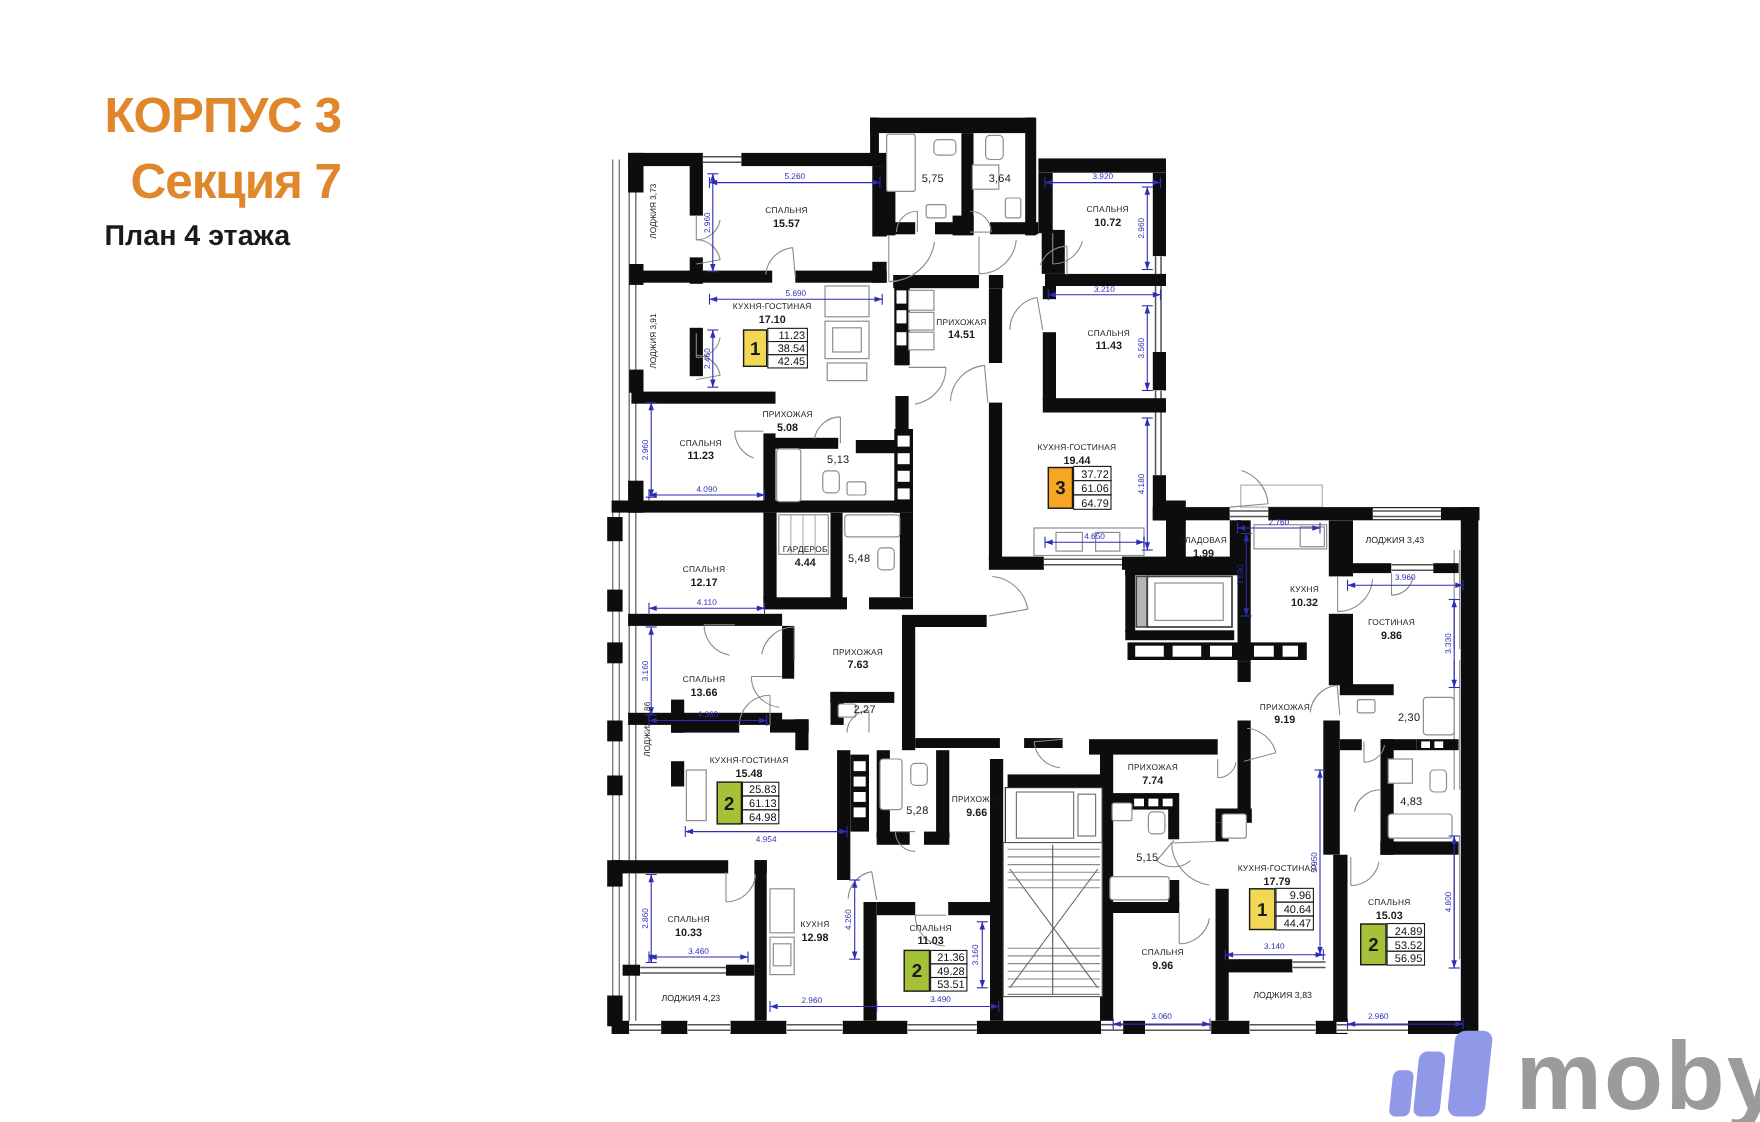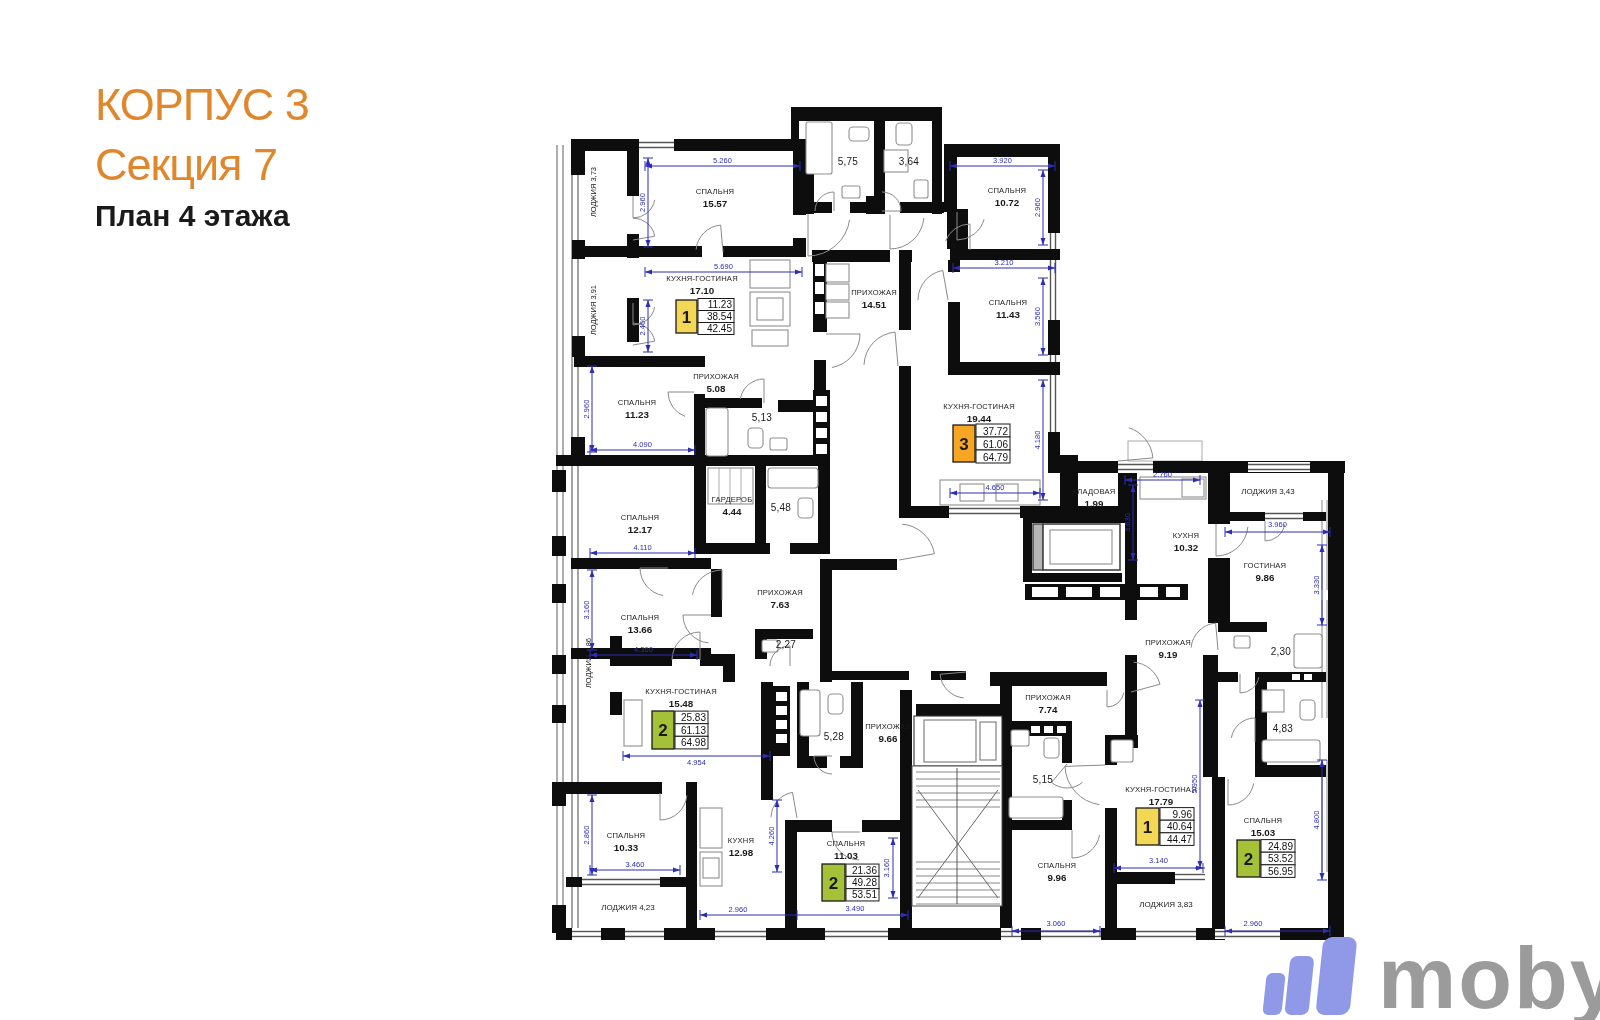--- a/index.html
+++ b/index.html
@@ -1,18 +1,18 @@
 <!DOCTYPE html>
 <html><head>
 <meta charset="utf-8">
 <style>
 html,body{margin:0;padding:0;background:#fff;width:1600px;height:1020px;overflow:hidden;font-family:"Liberation Sans", sans-serif;}
 .title{position:absolute;left:95px;top:75px;}
-.t1{color:#e0862b;font-size:45px;font-weight:normal;line-height:1.33;letter-spacing:-1px;}
-.t2{color:#1a1a1a;font-size:30px;font-weight:bold;margin-top:4px;}
+.t1{color:#e0862b;font-size:45px;font-weight:bold;line-height:1.33;letter-spacing:-1px;text-align:right;}
+.t2{color:#1a1a1a;font-size:26px;font-weight:bold;margin-top:4px;}
 </style>
 </head>
 <body>
 
 <svg width="1600" height="1020" viewBox="0 0 1600 1020" style="position:absolute;left:0;top:0">
 
 <g stroke="#777" stroke-width="1.2">
       <line x1="557" y1="145" x2="557" y2="934"></line>
       <line x1="563" y1="145" x2="563" y2="934"></line>
     </g>

